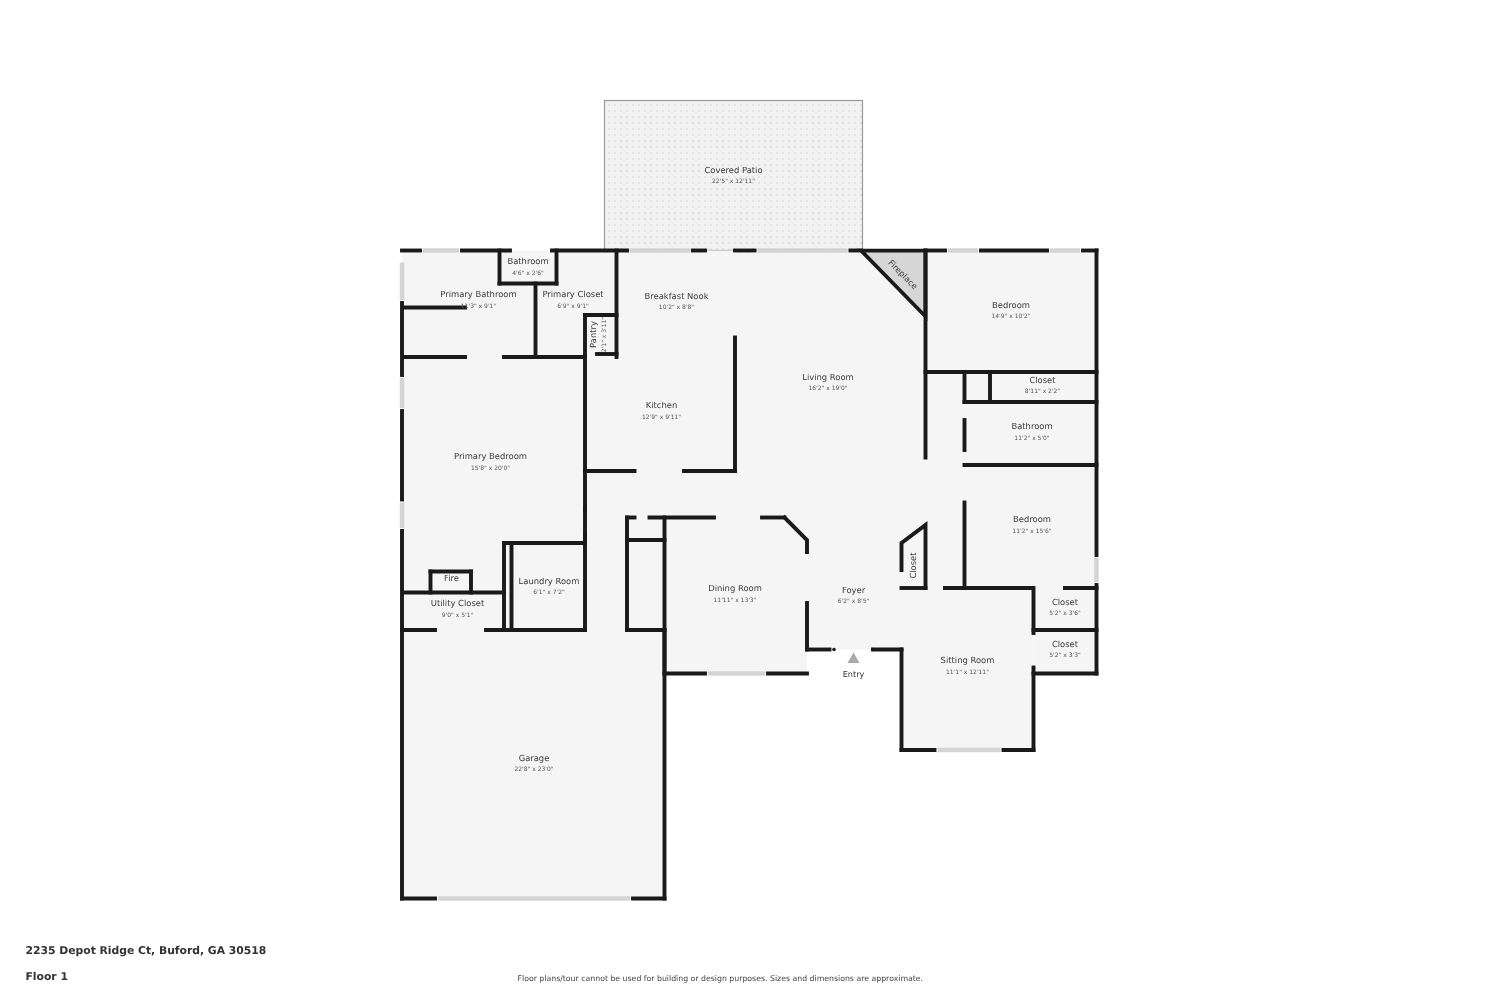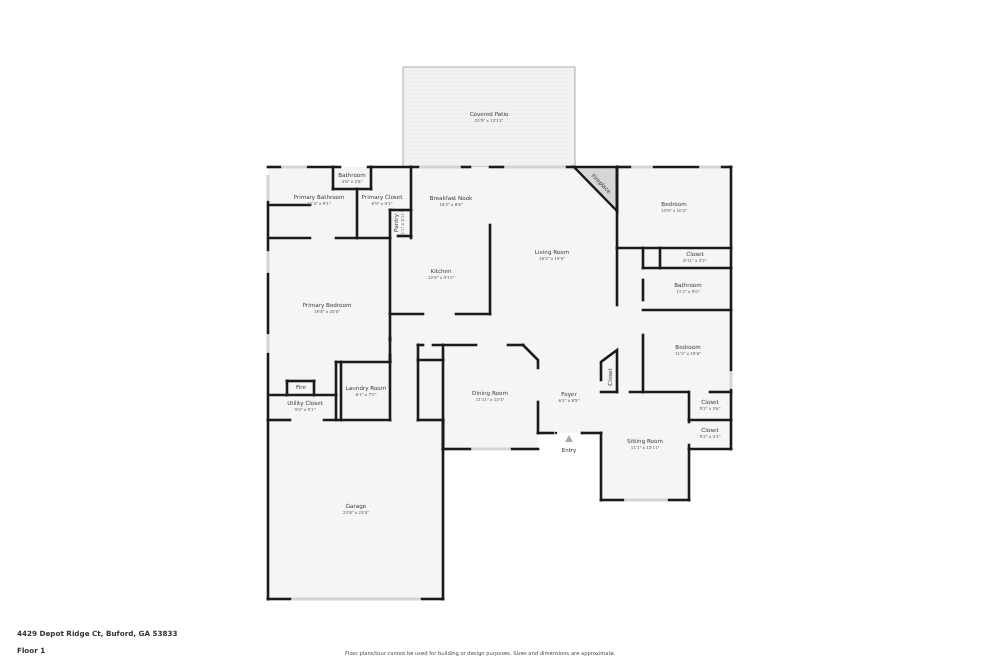--- a/index.html
+++ b/index.html
@@ -241,15 +241,15 @@
       <div class="room-name">Sitting Room</div>
       <div class="room-dim">11'1" x 12'11"</div>
     </div>
     <div class="room-label" style="left: 356px; top: 509px;">
       <div class="room-name">Garage</div>
       <div class="room-dim">22'8" x 23'0"</div>
     </div>
   </div>
 
 <div class="entry-label">Entry</div>
-<div class="addr">4429 Depot Ridge Ct, Buford, GA 53833</div>
+<div class="addr">2235 Depot Ridge Ct, Buford, GA 30518</div>
 <div class="floor">Floor 1</div>
 <div class="disclaimer">Floor plans/tour cannot be used for building or design purposes. Sizes and dimensions are approximate.</div>
 
 </body></html>

